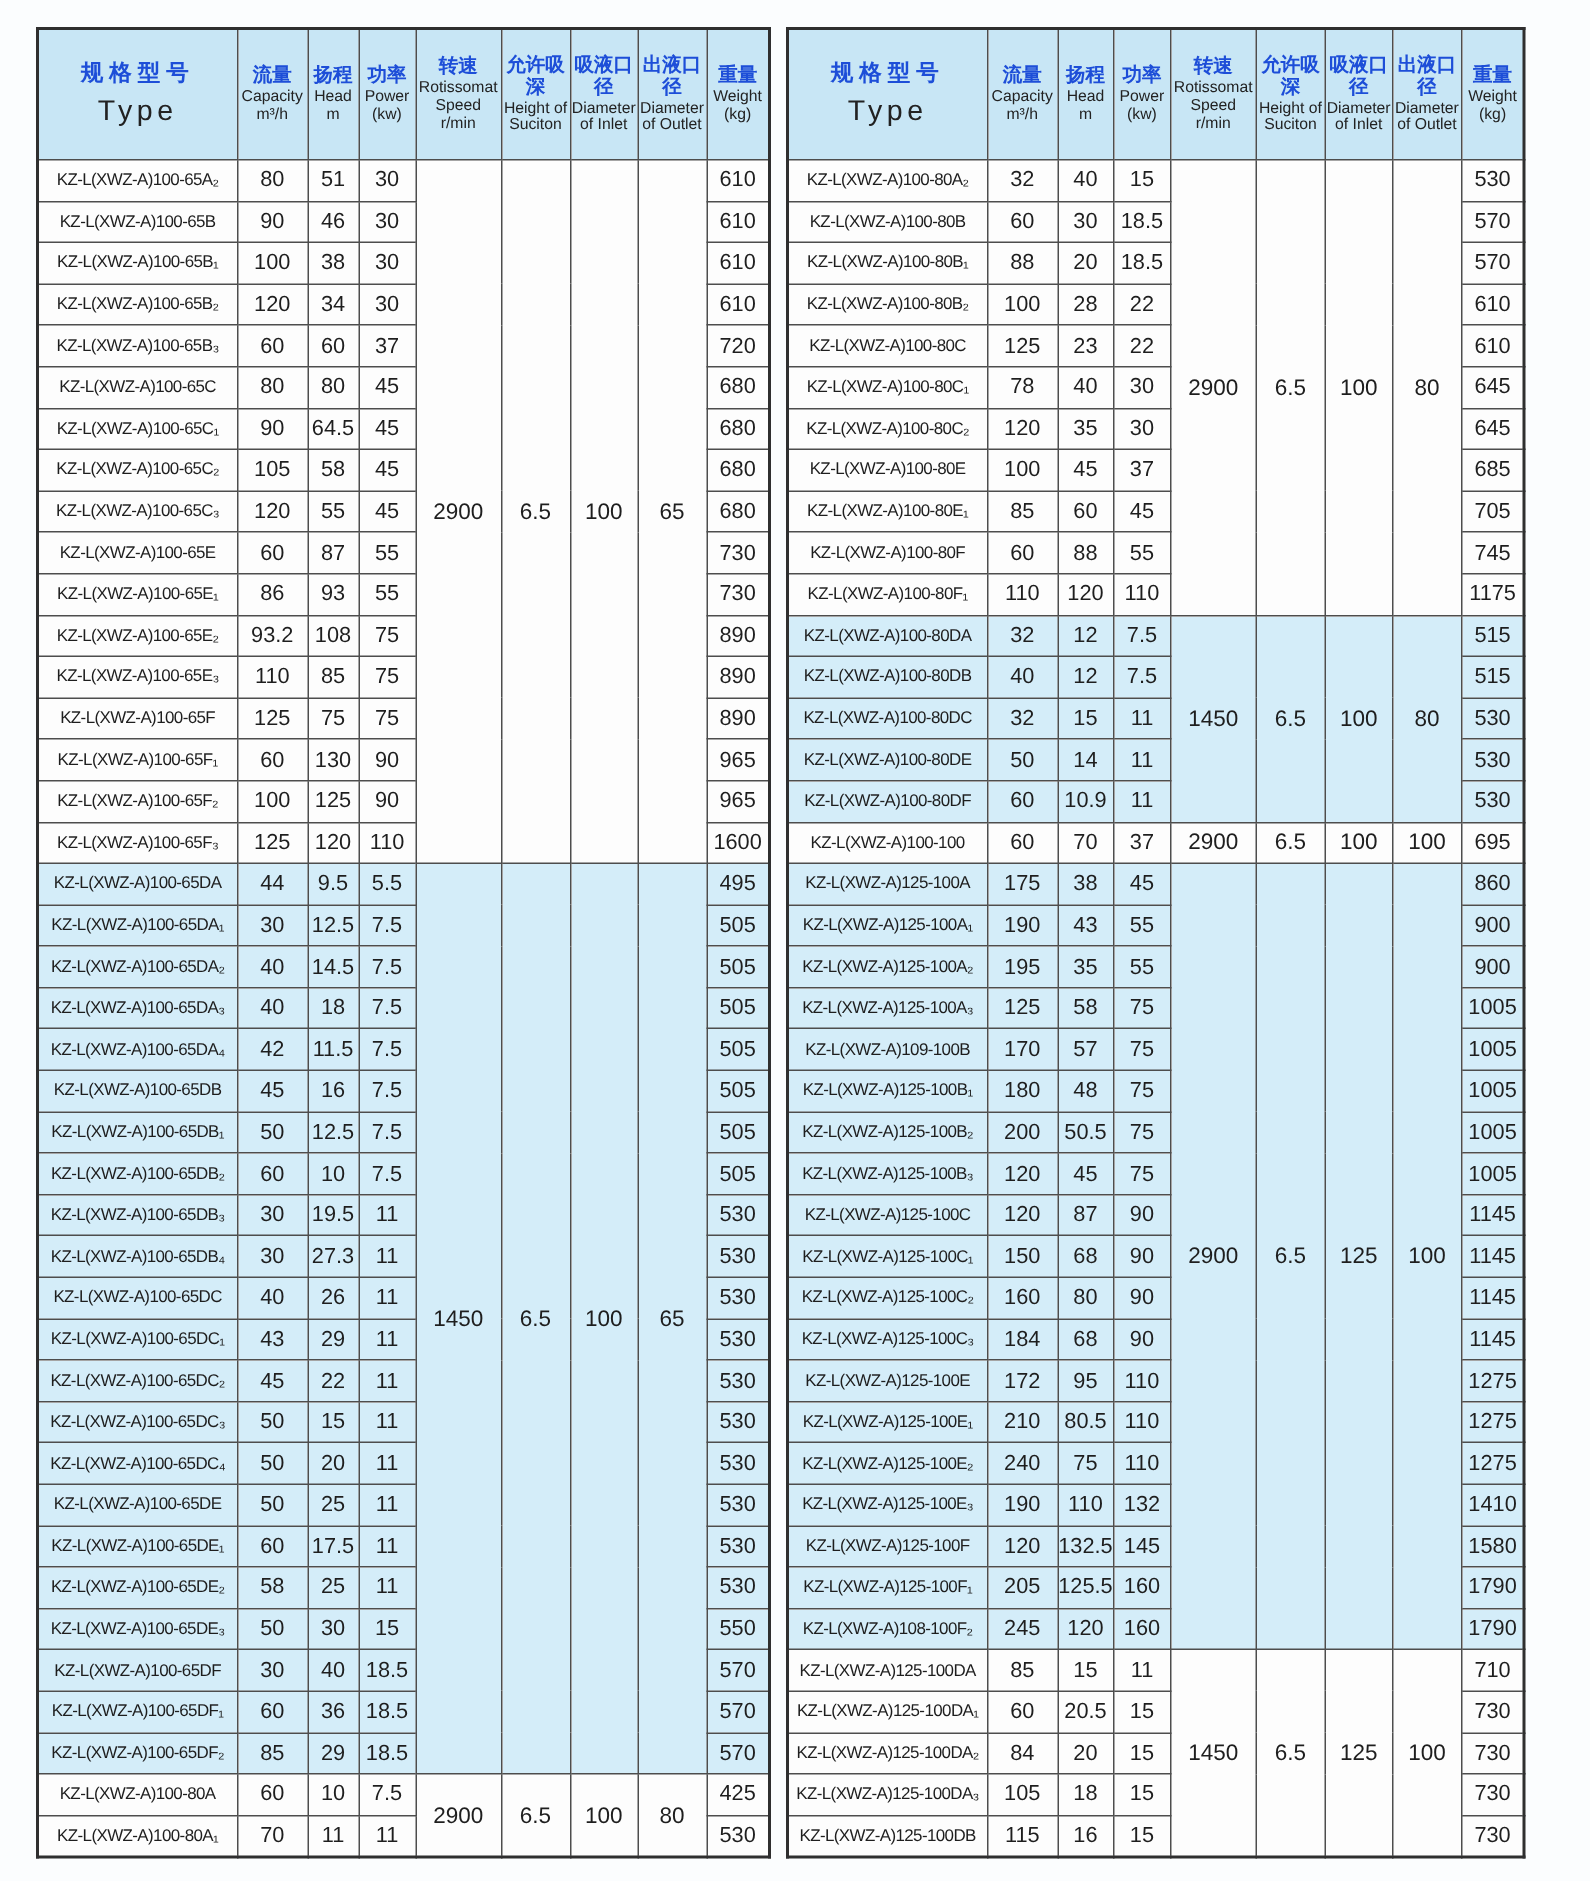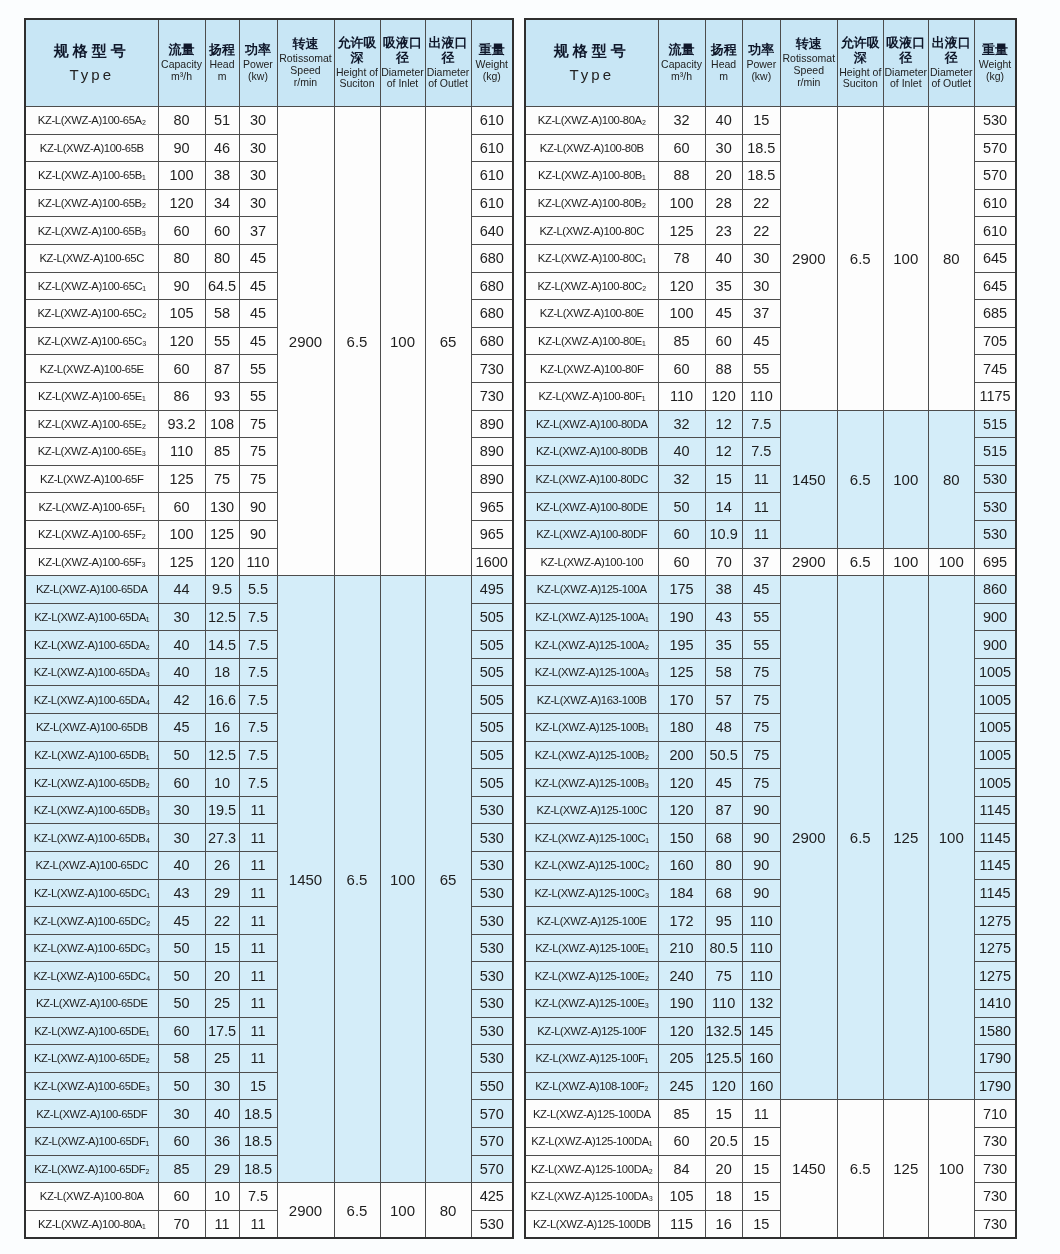--- a/index.html
+++ b/index.html
@@ -4,24 +4,24 @@
 <style>
   html,body{margin:0;padding:0;background:#fbfdfe;}
   body{font-family:"Liberation Sans", sans-serif; color:#1e1e1e;}
   .wrap{display:flex; gap:10px; padding:18px 24px; box-sizing:border-box; width:1060px;}
   table.spec{border-collapse:collapse; table-layout:fixed; border:2px solid #2f2f2f; background:#fff;}
   table.spec th, table.spec td{
     border:1px solid #4d4d4d; text-align:center; vertical-align:middle;
     overflow:hidden; padding:0;
   }
   thead th{background:#c8e6f5; height:86px; font-weight:normal;}
-  .h-zh{font-size:13px; font-weight:bold; color:#0f172a; line-height:1.15;}
+  .h-zh{font-size:13px; font-weight:bold; color:#1d4ed8; line-height:1.15;}
   .h-en{font-size:10.5px; color:#222; line-height:1.1; margin-top:1px;}
   th.type-head .h-zh{font-size:15px; letter-spacing:4px;}
-  th.type-head .h-en{font-size:15px; letter-spacing:3px; margin-top:8px;}
+  th.type-head .h-en{font-size:19px; letter-spacing:3px; margin-top:8px;}
   td{height:26.6px; font-size:14.5px;}
   td.c-type{text-align:left; padding-left:5px; font-size:11.3px; letter-spacing:-0.4px; white-space:nowrap;}
   td.merged{font-size:15px;margin-left:10px;}
   tr.blue td{background:#d4edf9;}
   tr.white td{background:#fdfdfd;}
 </style>
 </head>
 <body>
 
 <div class="wrap">
@@ -113,21 +113,21 @@
           <td>120</td>
           <td>34</td>
           <td>30</td>
           <td>610</td>
         </tr>
         <tr class="white">
           <td class="c-type">KZ-L(XWZ-A)100-65B₃</td>
           <td>60</td>
           <td>60</td>
           <td>37</td>
-          <td>640</td>
+          <td>720</td>
         </tr>
         <tr class="white">
           <td class="c-type">KZ-L(XWZ-A)100-65C</td>
           <td>80</td>
           <td>80</td>
           <td>45</td>
           <td>680</td>
         </tr>
         <tr class="white">
           <td class="c-type">KZ-L(XWZ-A)100-65C₁</td>
@@ -234,21 +234,21 @@
         <tr class="blue">
           <td class="c-type">KZ-L(XWZ-A)100-65DA₃</td>
           <td>40</td>
           <td>18</td>
           <td>7.5</td>
           <td>505</td>
         </tr>
         <tr class="blue">
           <td class="c-type">KZ-L(XWZ-A)100-65DA₄</td>
           <td>42</td>
-          <td>16.6</td>
+          <td>11.5</td>
           <td>7.5</td>
           <td>505</td>
         </tr>
         <tr class="blue">
           <td class="c-type">KZ-L(XWZ-A)100-65DB</td>
           <td>45</td>
           <td>16</td>
           <td>7.5</td>
           <td>505</td>
         </tr>
@@ -599,21 +599,21 @@
           <td>900</td>
         </tr>
         <tr class="blue">
           <td class="c-type">KZ-L(XWZ-A)125-100A₃</td>
           <td>125</td>
           <td>58</td>
           <td>75</td>
           <td>1005</td>
         </tr>
         <tr class="blue">
-          <td class="c-type">KZ-L(XWZ-A)163-100B</td>
+          <td class="c-type">KZ-L(XWZ-A)109-100B</td>
           <td>170</td>
           <td>57</td>
           <td>75</td>
           <td>1005</td>
         </tr>
         <tr class="blue">
           <td class="c-type">KZ-L(XWZ-A)125-100B₁</td>
           <td>180</td>
           <td>48</td>
           <td>75</td>

